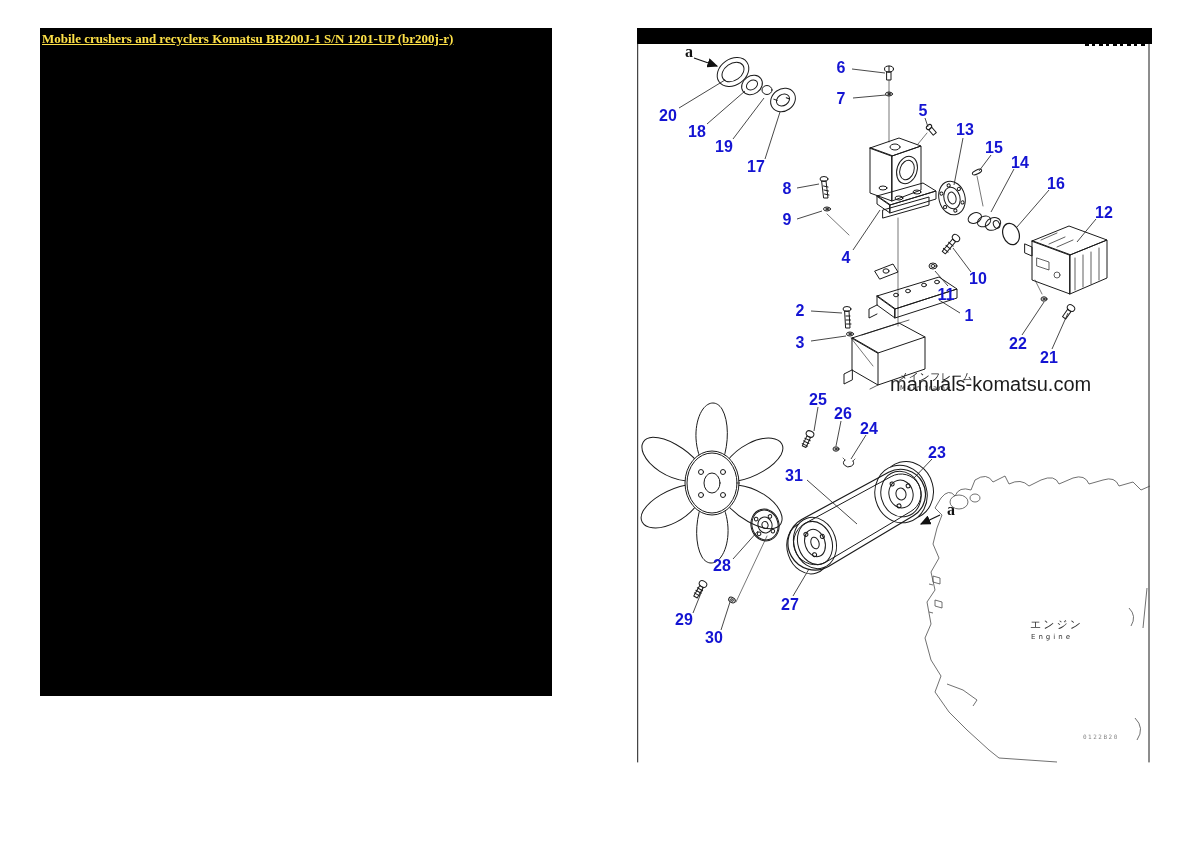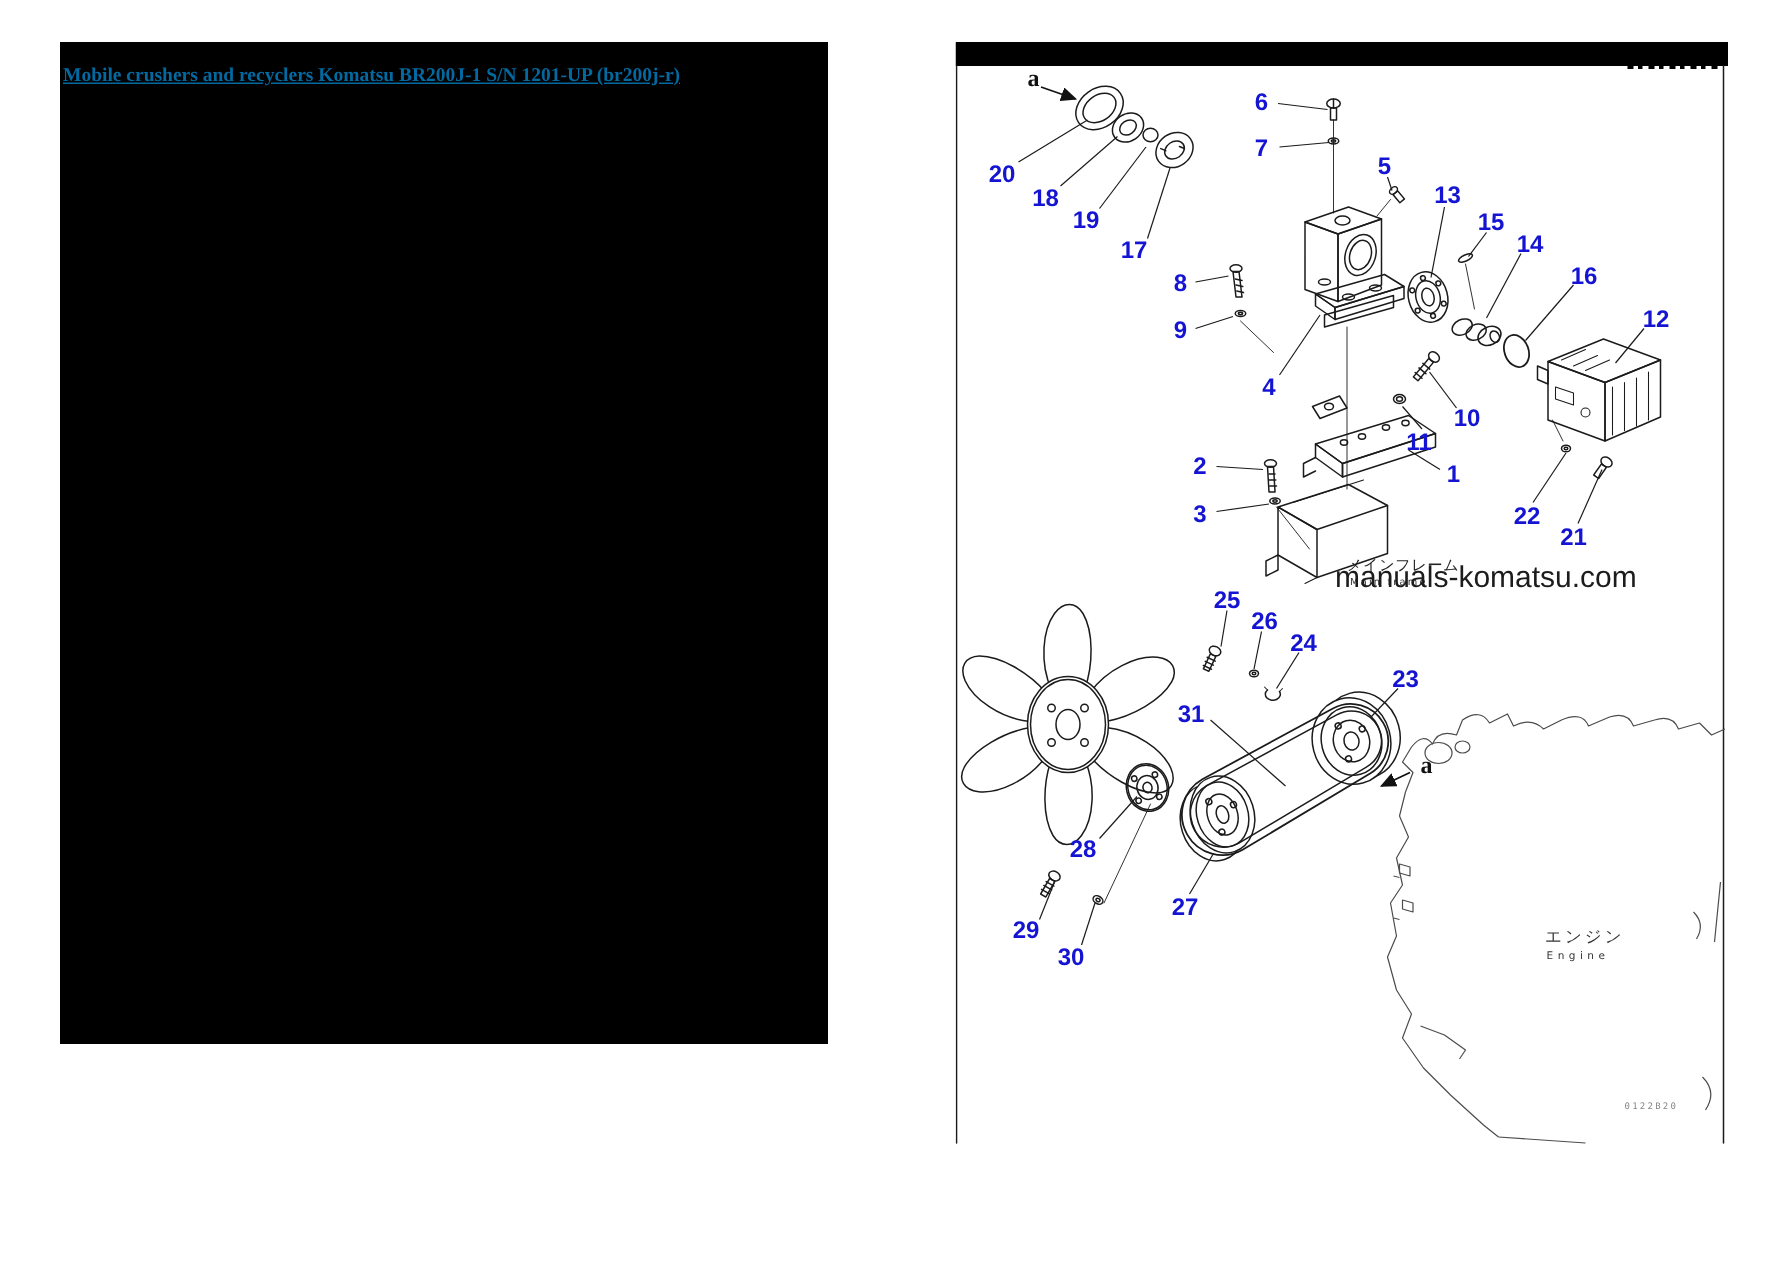--- a/index.html
+++ b/index.html
@@ -7,24 +7,24 @@
     width:1190px; height:842px; position:relative;
     background:#ffffff;
     font-family:"Liberation Sans", sans-serif;
     overflow:hidden;
   }
   .black-panel {
     position:absolute; left:40px; top:28px; width:512px; height:668px;
     background:#000000;
   }
   .title-link {
-    position:absolute; left:2px; top:14px;
+    position:absolute; left:2px; top:3px;
     font-family:"Liberation Serif", serif;
     font-weight:bold; font-size:13px;
-    color:#0369a1; text-decoration:underline;
+    color:#fde047; text-decoration:underline;
     white-space:nowrap; cursor:pointer;
   }
   .diagram-wrap {
     position:absolute; left:637px; top:28px; width:515px; height:740px;
     background:#ffffff;
   }
   svg { display:block; }
   .art { stroke:#1b1b1b; stroke-width:1; fill:none; stroke-linecap:round; stroke-linejoin:round; }
   .engine-sketch { stroke:#4c4c4c; stroke-width:0.8; fill:none; stroke-linejoin:round; }
   .callout { font-family:"Liberation Sans", sans-serif; font-size:16px; font-weight:bold; }

